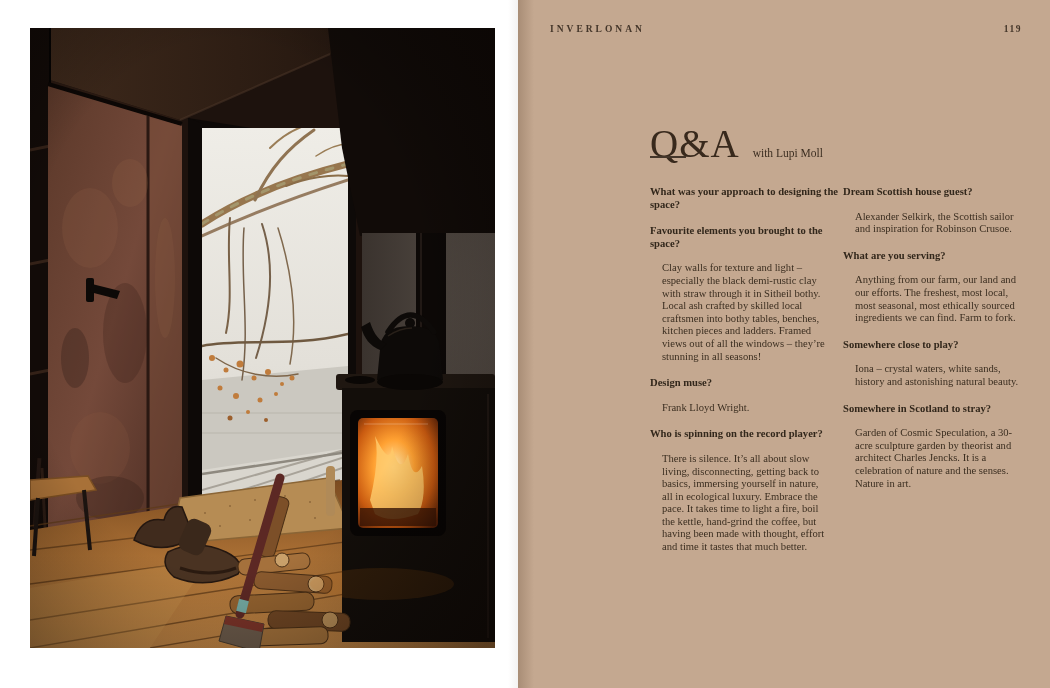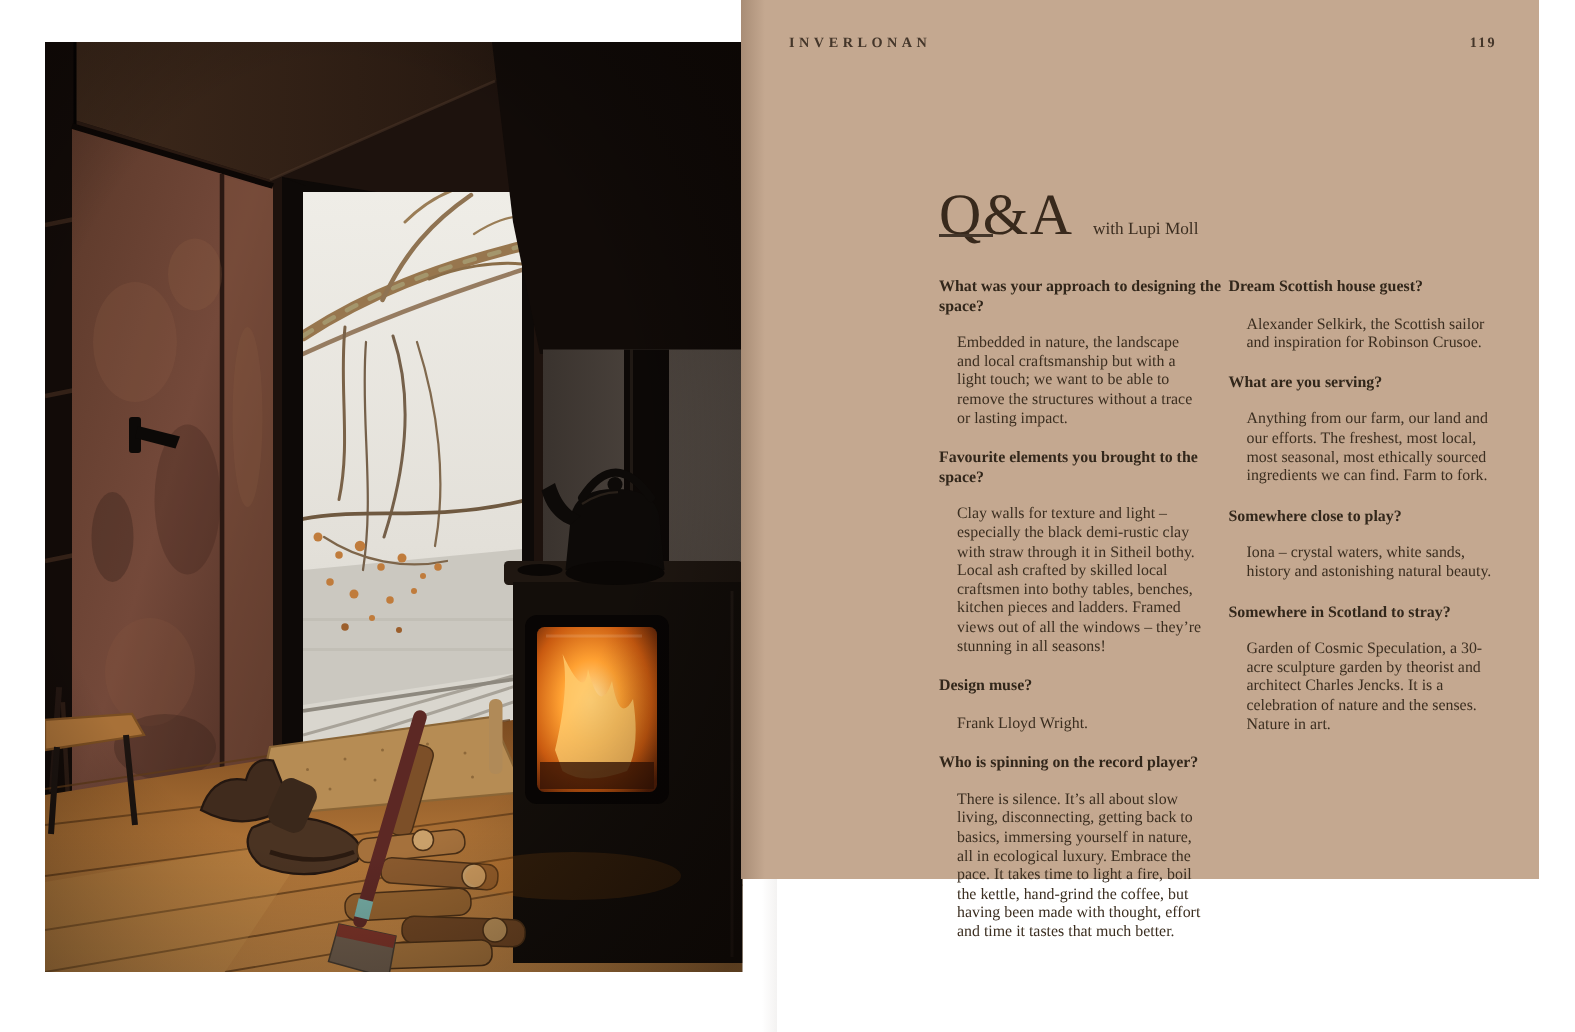--- a/index.html
+++ b/index.html
@@ -2,21 +2,21 @@
 <html><head>
 <meta charset="utf-8">
 <style>
   html,body{margin:0;padding:0;background:#fff;}
   .spread{position:relative;width:1050px;height:688px;background:#ffffff;overflow:hidden;
           font-family:"Liberation Serif","DejaVu Serif",serif;}
   .page-left{position:absolute;left:0;top:0;width:518px;height:688px;background:#ffffff;}
   .page-left::after{content:"";position:absolute;right:0;top:0;width:10px;height:100%;
           background:linear-gradient(to left,rgba(60,40,25,.06),rgba(0,0,0,0));}
   .photo{position:absolute;left:30px;top:28px;width:465px;height:620px;display:block;}
-  .page-right{position:absolute;left:494px;top:0;width:532px;height:586px;background:#c4a890;}
+  .page-right{position:absolute;left:518px;top:0;width:532px;height:688px;background:#c4a890;}
   .page-right::before{content:"";position:absolute;left:0;top:0;width:16px;height:100%;
           background:linear-gradient(to right,rgba(70,45,25,.22),rgba(0,0,0,0));}
   .running-head{position:absolute;top:24px;left:32px;right:28px;display:flex;
           justify-content:space-between;font-size:9.5px;font-weight:bold;
           letter-spacing:3px;color:#44362a;}
   .running-page{letter-spacing:1.5px;}
   .title-block{position:absolute;top:100px;left:132px;white-space:nowrap;color:#38291c;margin-top:24px;}
   .qa-title{font-size:39px;letter-spacing:1px;line-height:1;}
   .qa-sub{font-size:11.5px;margin-left:13px;color:#3c2e21;}
   .title-rule{position:absolute;top:156px;left:132px;width:36px;height:2px;background:#44362a;}
@@ -262,21 +262,20 @@
     </div>
 
     <div class="title-block">
       <span class="qa-title">Q&amp;A</span><span class="qa-sub">with Lupi Moll</span>
     </div>
     <div class="title-rule"></div>
 
     <div class="col col-1">
       <div class="qa-block">
         <p class="question">What was your approach to designing the space?</p>
-        <p class="answer">Embedded in nature, the landscape and local craftsmanship but with a light touch; we want to be able to remove the structures without a trace or lasting impact.</p>
       </div>
       <div class="qa-block">
         <p class="question">Favourite elements you brought to the space?</p>
         <p class="answer">Clay walls for texture and light – especially the black demi-rustic clay with straw through it in Sitheil bothy. Local ash crafted by skilled local craftsmen into bothy tables, benches, kitchen pieces and ladders. Framed views out of all the windows – they’re stunning in all seasons!</p>
       </div>
       <div class="qa-block">
         <p class="question">Design muse?</p>
         <p class="answer">Frank Lloyd Wright.</p>
       </div>
       <div class="qa-block">

